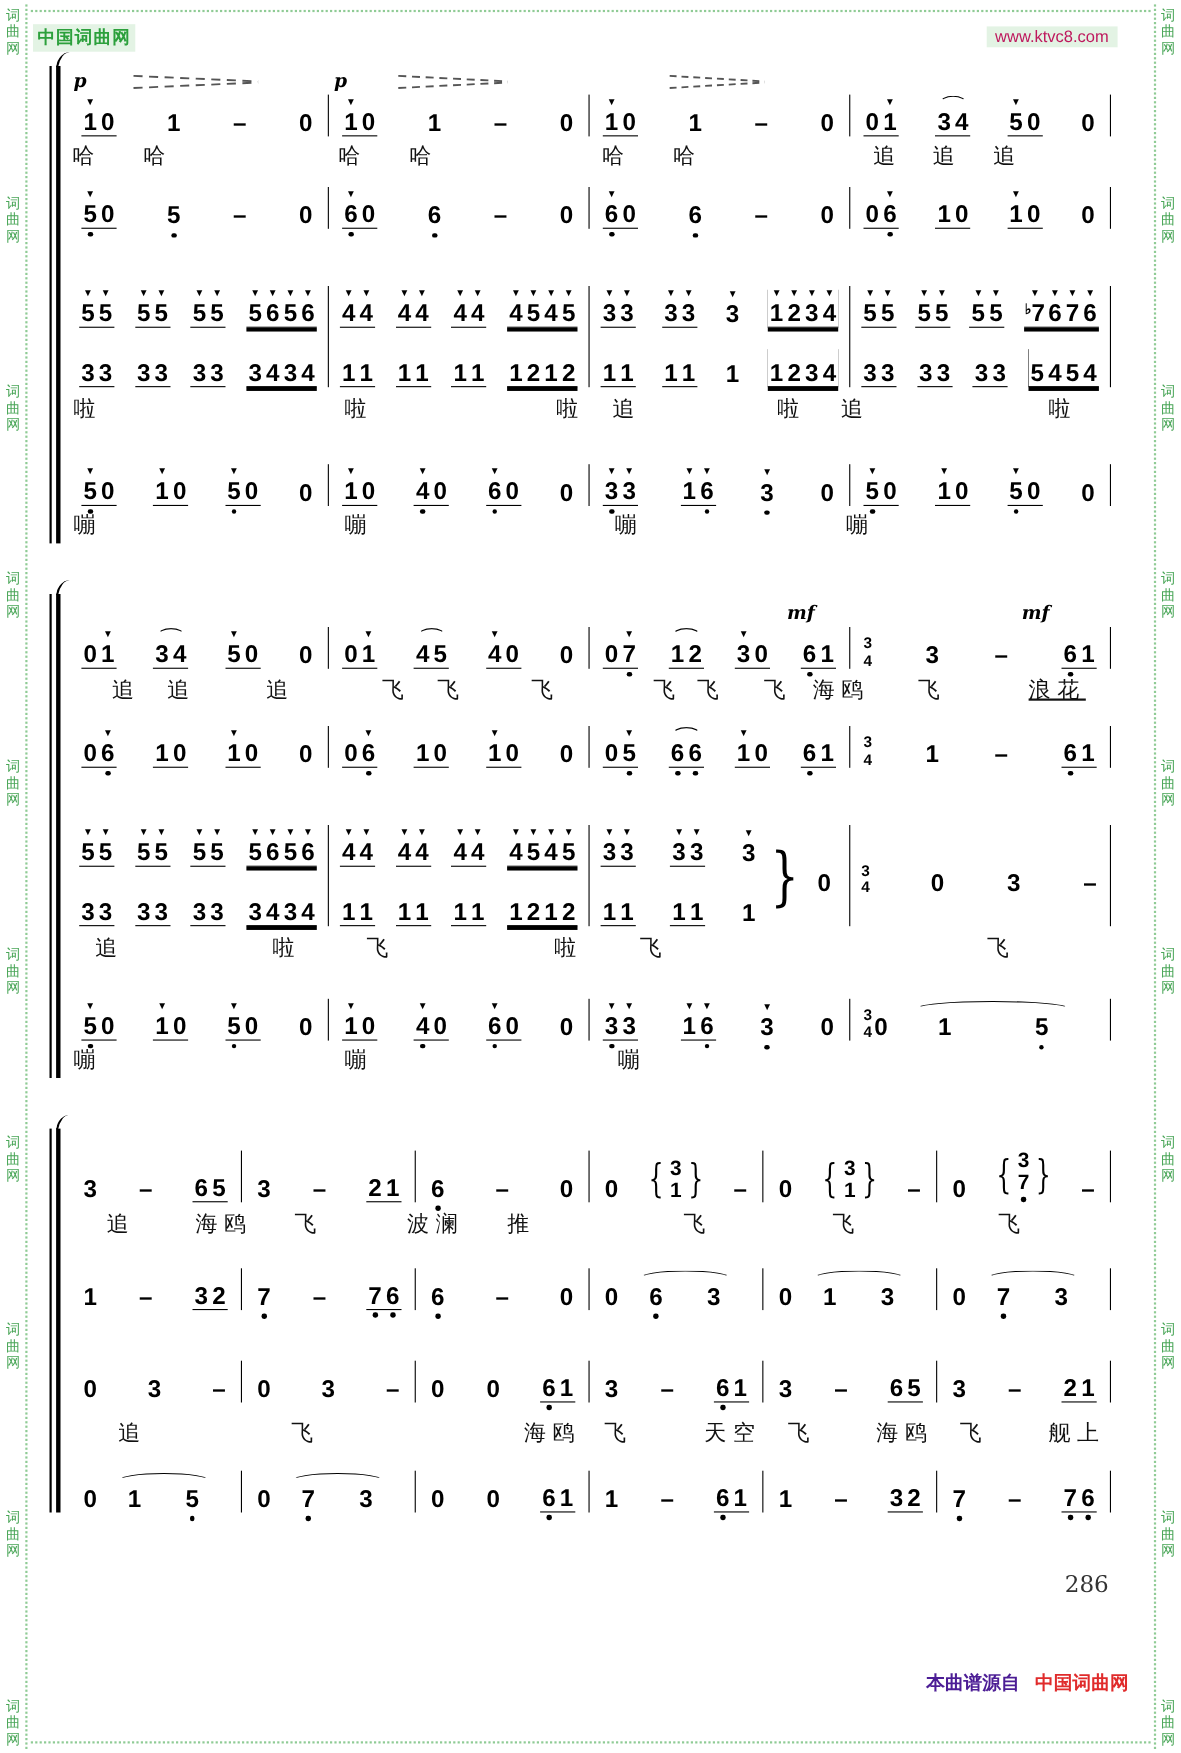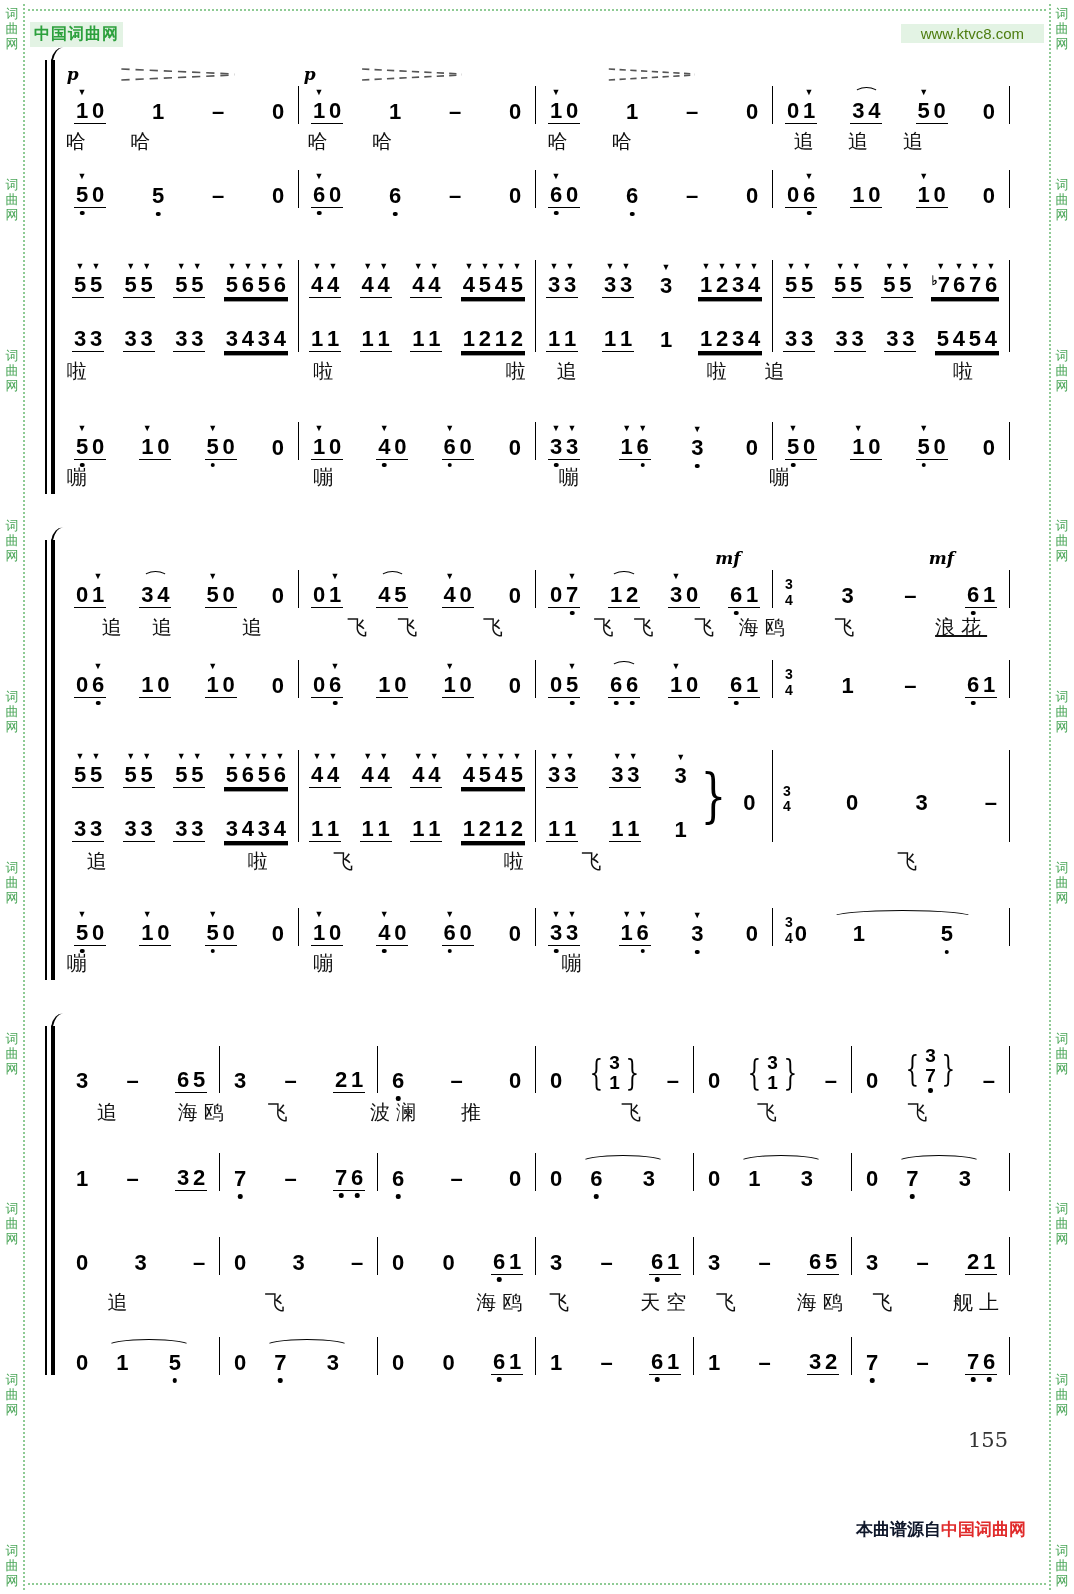--- a/index.html
+++ b/index.html
@@ -10,24 +10,24 @@
   .vline.l{left:23px}.vline.r{right:23px}
   .hline{position:absolute;left:28px;right:28px;height:0;border-top:2px dotted #8fcb95;}
   .hline.t{top:9px}.hline.b{bottom:9px}
   .side-col{position:absolute;top:6px;bottom:6px;width:18px;display:flex;flex-direction:column;
             justify-content:space-between;align-items:center;color:#4aa658;font-size:13px;line-height:15px;}
   .side-col.l{left:3px}.side-col.r{right:3px}
   .sgroup{display:flex;flex-direction:column;align-items:center;}
   
   .hdr-l{position:absolute;left:30px;top:22px;font-size:16px;font-weight:bold;color:#2ca03c;
          background:#e3f3e4;padding:2px 4px;letter-spacing:1px;}
-  .hdr-r{position:absolute;right:30px;top:24px;font-size:15px;color:#4d7c0f;background:#e3f3e4;padding:1px 20px;}
+  .hdr-r{position:absolute;right:58px;top:24px;font-size:15px;color:#be185d;background:#e3f3e4;padding:1px 8px;}
   .pageno{position:absolute;right:66px;top:1428px;font-family:"DejaVu Serif",serif;font-size:21px;color:#333;}
   .src{position:absolute;right:48px;top:1518px;font-size:17px;font-weight:bold;}
-  .src .pfx{color:#0f172a;}
+  .src .pfx{color:#4c1d95;margin-right:14px;}
   .src .nm{color:#e02b2b;}
   
   .score{position:absolute;left:44px;top:60px;width:966px;}
   .system{display:flex;margin-bottom:46px;}
   .brace{width:14px;flex:none;position:relative;}
   .brace::before{content:'';position:absolute;left:7px;top:0;bottom:0;width:4px;background:#000;}
   .brace::after{content:'';position:absolute;left:1px;top:0;bottom:0;width:1.5px;background:#000;}
   .hook{position:absolute;left:8px;top:-13px;width:11px;height:15px;border-left:2.5px solid #000;
         border-top-left-radius:100% 130%;transform:rotate(10deg);}
   .content{flex:1;padding-left:4px;min-width:0;}
@@ -2448,17 +2448,17 @@
                   <span class="dg">6</span>
                   <span class="ld"></span>
                 </span>
               </span>
             </div>
           </div>
         </div>
       </div>
     </div>
 
-  <div class="pageno">155</div>
+  <div class="pageno">286</div>
   <div class="src">
     <span class="pfx">本曲谱源自</span><span class="nm">中国词曲网</span>
   </div>
 </div>
 
 </body></html>

